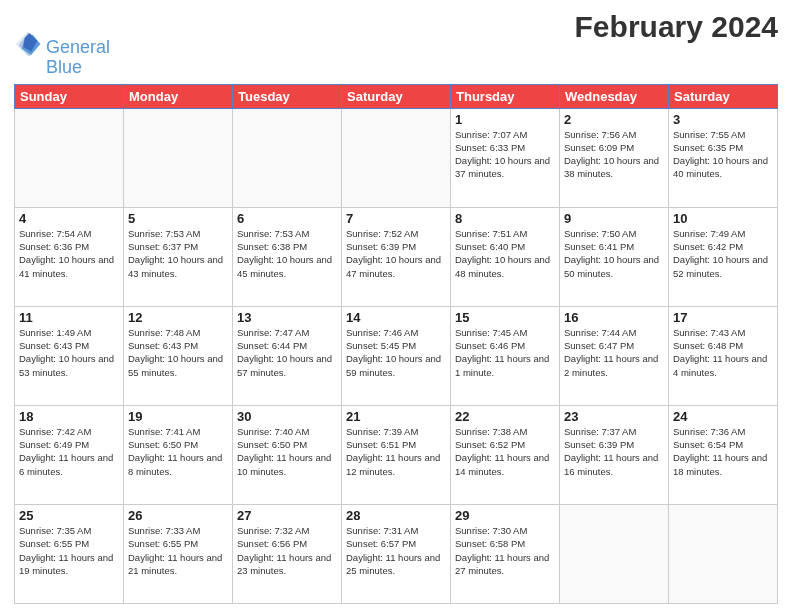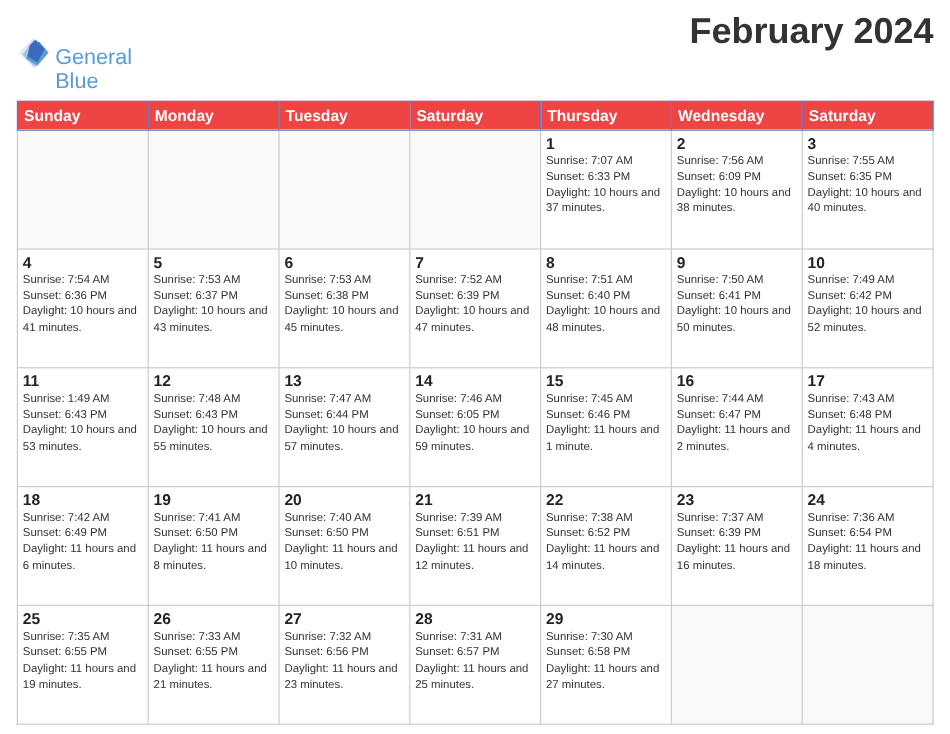--- a/index.html
+++ b/index.html
@@ -215,21 +215,21 @@
           </td>
           <td>
             <div class="day-num">13</div>
             <div class="day-info">Sunrise: 7:47 AM
 Sunset: 6:44 PM
 Daylight: 10 hours and 57 minutes.</div>
           </td>
           <td>
             <div class="day-num">14</div>
             <div class="day-info">Sunrise: 7:46 AM
-Sunset: 6:05 PM
+Sunset: 5:45 PM
 Daylight: 10 hours and 59 minutes.</div>
           </td>
           <td>
             <div class="day-num">15</div>
             <div class="day-info">Sunrise: 7:45 AM
 Sunset: 6:46 PM
 Daylight: 11 hours and 1 minute.</div>
           </td>
           <td>
             <div class="day-num">16</div>
@@ -251,21 +251,21 @@
 Sunset: 6:49 PM
 Daylight: 11 hours and 6 minutes.</div>
           </td>
           <td>
             <div class="day-num">19</div>
             <div class="day-info">Sunrise: 7:41 AM
 Sunset: 6:50 PM
 Daylight: 11 hours and 8 minutes.</div>
           </td>
           <td>
-            <div class="day-num">20</div>
+            <div class="day-num">30</div>
             <div class="day-info">Sunrise: 7:40 AM
 Sunset: 6:50 PM
 Daylight: 11 hours and 10 minutes.</div>
           </td>
           <td>
             <div class="day-num">21</div>
             <div class="day-info">Sunrise: 7:39 AM
 Sunset: 6:51 PM
 Daylight: 11 hours and 12 minutes.</div>
           </td>

